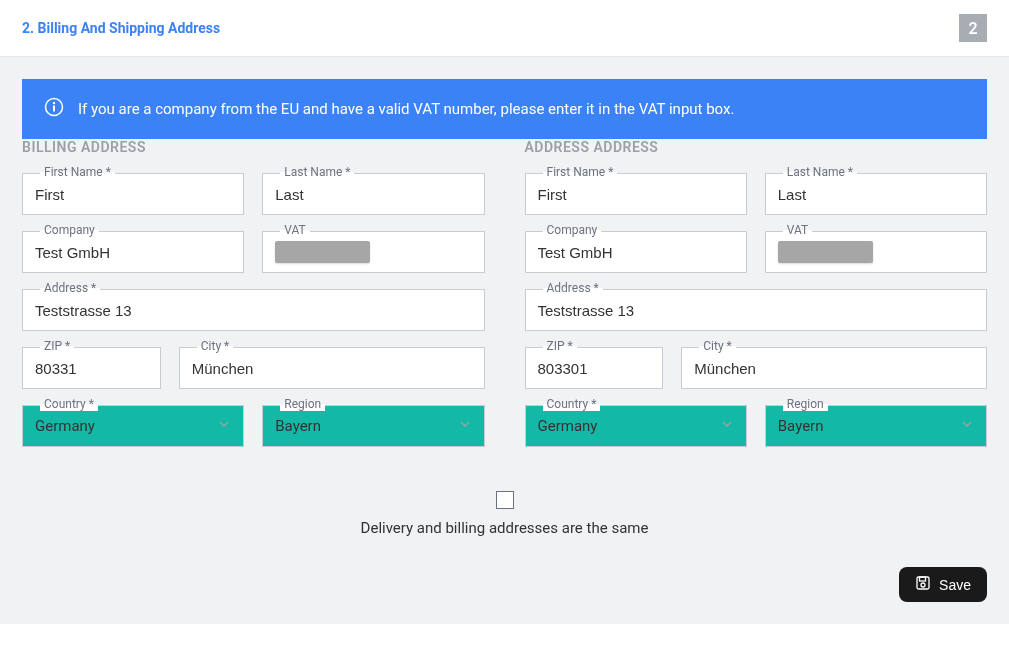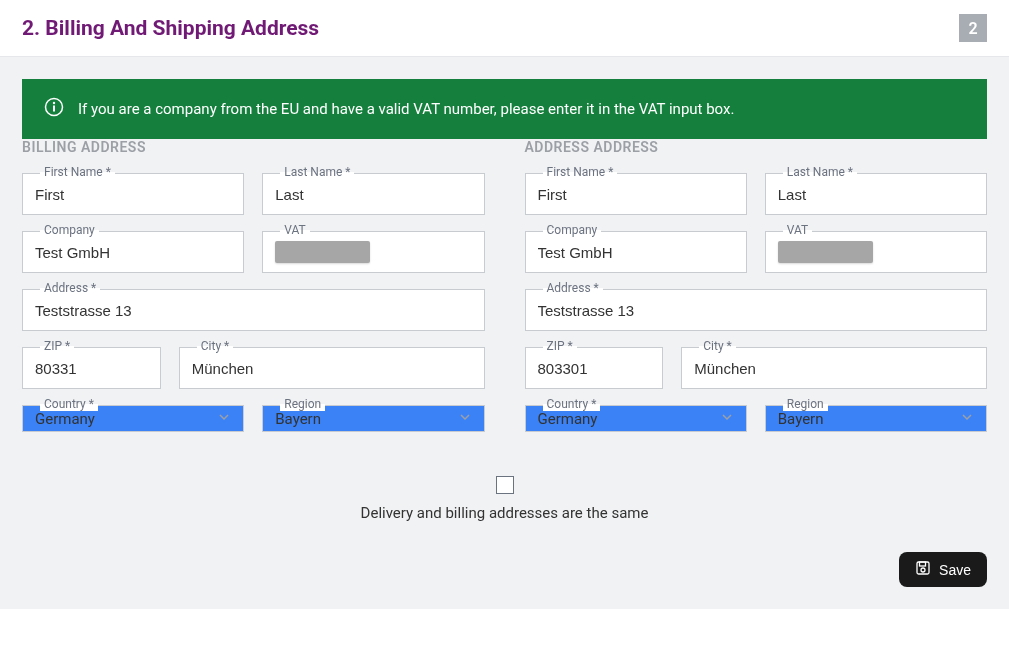--- a/index.html
+++ b/index.html
@@ -15,41 +15,41 @@
 }
 .header {
   background: #fff;
   display: flex;
   align-items: center;
   justify-content: space-between;
   padding: 14px 22px;
   border-bottom: 1px solid #e5e7eb;
 }
 .header-title {
-  font-size: 21px;
+  font-size: 14px;
   font-weight: 700;
-  color: #701a75;
+  color: #3b82f6;
 }
 .step-badge {
   width: 28px;
   height: 28px;
   background: #a8adb3;
   color: #fff;
   font-weight: 600;
   display: flex;
   align-items: center;
   justify-content: center;
   font-size: 16px;
 }
 .content {
   padding: 22px;
   background: #f1f2f3;
 }
 .alert {
-  background: #15803d;
+  background: #3b82f6;
   color: #fff;
   padding: 18px 22px;
   display: flex;
   align-items: center;
   gap: 14px;
   font-size: 15px;
 }
 .alert-icon {
   flex-shrink: 0;
 }
@@ -92,23 +92,23 @@
   height: 42px;
   border: 1px solid #c8ccd0;
   background: #fff;
   padding: 0 12px;
   font-size: 15px;
   color: #333;
   outline: none;
 }
 .field-select {
   width: 100%;
-  height: 27px;
+  height: 42px;
   border: 1px solid #c8ccd0;
-  background: #3b82f6;
+  background: #14b8a6;
   padding: 8px 12px;
   font-size: 15px;
   color: #333;
   display: flex;
   align-items: center;
   justify-content: space-between;
   cursor: pointer;
 }
 .chevron {
   color: #9ca0a6;

